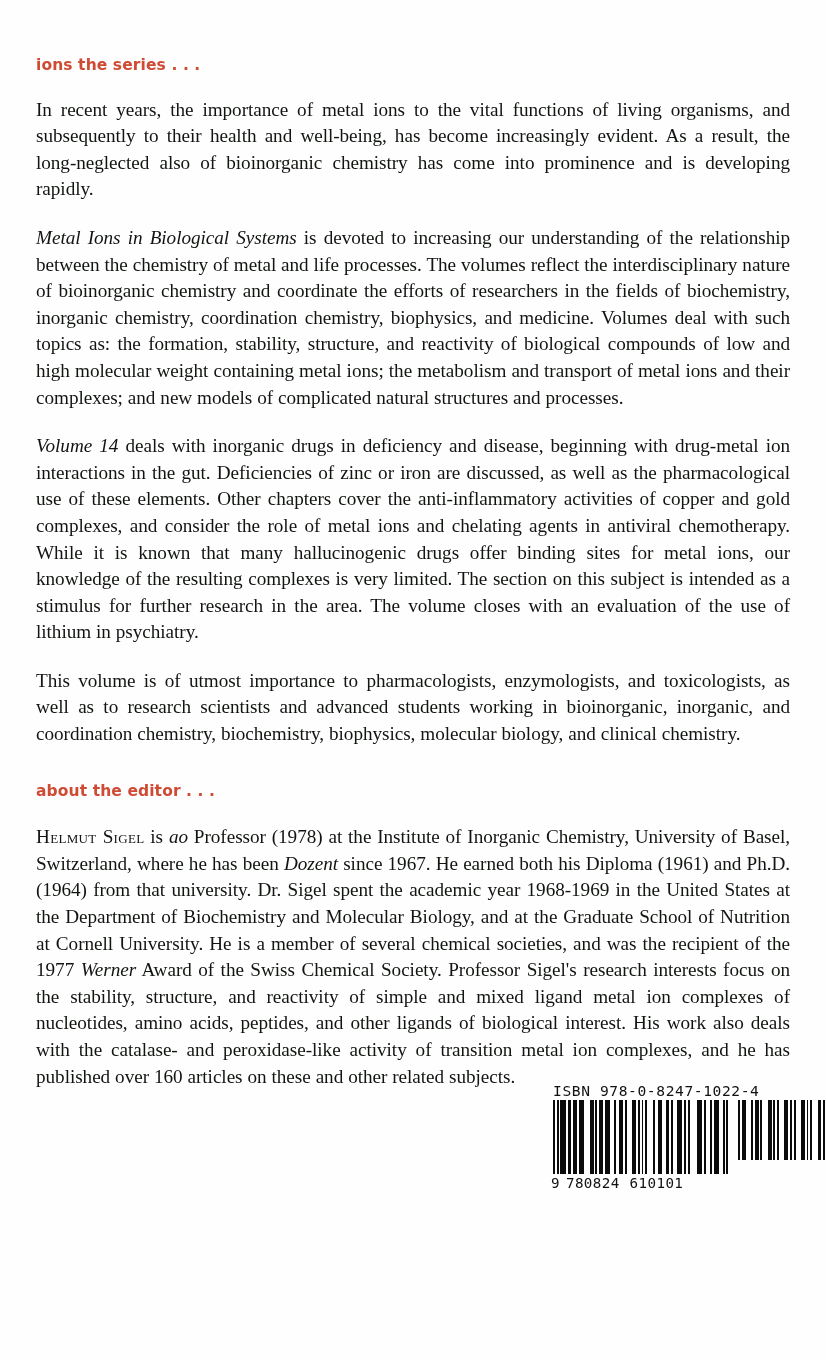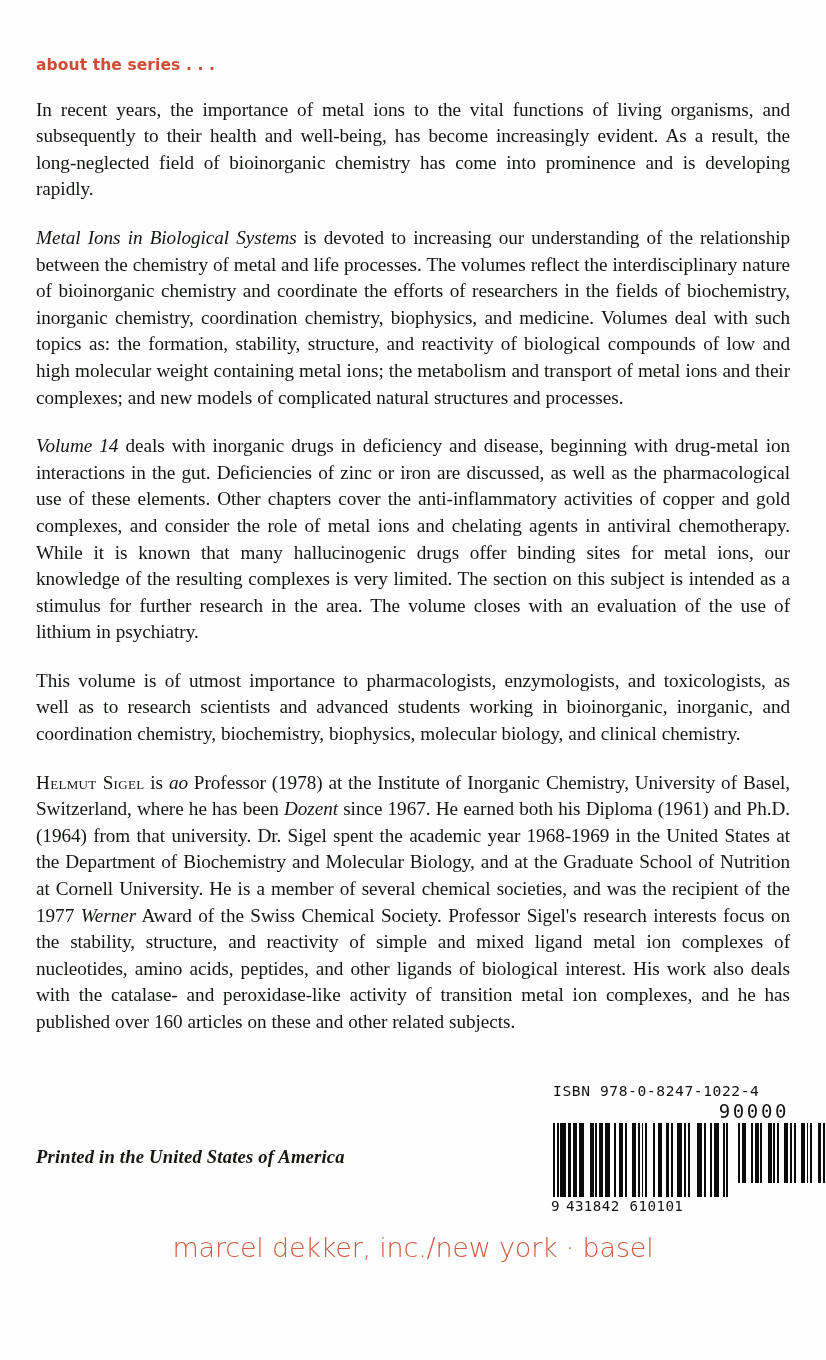--- a/index.html
+++ b/index.html
@@ -128,48 +128,47 @@
     color: #cf5a40;
   }
 </style>
 </head>
 <body>
 
 <div id="page">
 
   <div class="content">
 
-    <div class="section-head">about the series . . .</div>
-
-    <p class="body">
-      <span>In recent years, the importance of metal ions to the vital functions of living organisms, and subsequently to their health and well-being, has become increasingly evident. As a result, the long-neglected field of bioinorganic chemistry has come into prominence and is developing rapidly.</span>
+    <div class="section-head">ions the series . . .</div>
+
+    <p class="body">
+      <span>In recent years, the importance of metal ions to the vital functions of living organisms, and subsequently to their health and well-being, has become increasingly evident. As a result, the long-neglected also of bioinorganic chemistry has come into prominence and is developing rapidly.</span>
     </p>
 
     <p class="body">
       <span class="ital">Metal Ions in Biological Systems</span><span> is devoted to increasing our understanding of the relationship between the chemistry of metal and life processes. The volumes reflect the interdisciplinary nature of bioinorganic chemistry and coordinate the efforts of researchers in the fields of biochemistry, inorganic chemistry, coordination chemistry, biophysics, and medicine. Volumes deal with such topics as: the formation, stability, structure, and reactivity of biological compounds of low and high molecular weight containing metal ions; the metabolism and transport of metal ions and their complexes; and new models of complicated natural structures and processes.</span>
     </p>
 
     <p class="body">
       <span class="ital">Volume 14</span><span> deals with inorganic drugs in deficiency and disease, beginning with drug-metal ion interactions in the gut. Deficiencies of zinc or iron are discussed, as well as the pharmacological use of these elements. Other chapters cover the anti-inflammatory activities of copper and gold complexes, and consider the role of metal ions and chelating agents in antiviral chemotherapy. While it is known that many hallucinogenic drugs offer binding sites for metal ions, our knowledge of the resulting complexes is very limited. The section on this subject is intended as a stimulus for further research in the area. The volume closes with an evaluation of the use of lithium in psychiatry.</span>
     </p>
 
     <p class="body">
       <span>This volume is of utmost importance to pharmacologists, enzymologists, and toxicologists, as well as to research scientists and advanced students working in bioinorganic, inorganic, and coordination chemistry, biochemistry, biophysics, molecular biology, and clinical chemistry.</span>
     </p>
 
+    <div class="section-head editor-head">about the editor . . .</div>
 
     <p class="body"><span class="smallcaps">Helmut Sigel</span><span> is </span><span class="ital">ao</span><span> Professor (1978) at the Institute of Inorganic Chemistry, University of Basel, Switzerland, where he has been </span><span class="ital">Dozent</span><span> since 1967. He earned both his Diploma (1961) and Ph.D. (1964) from that university. Dr. Sigel spent the academic year 1968-1969 in the United States at the Department of Biochemistry and Molecular Biology, and at the Graduate School of Nutrition at Cornell University. He is a member of several chemical societies, and was the recipient of the 1977 </span><span class="ital">Werner</span><span> Award of the Swiss Chemical Society. Professor Sigel's research interests focus on the stability, structure, and reactivity of simple and mixed ligand metal ion complexes of nucleotides, amino acids, peptides, and other ligands of biological interest. His work also deals with the catalase- and peroxidase-like activity of transition metal ion complexes, and he has published over 160 articles on these and other related subjects.</span></p>
 
   </div>
 
-  <div class="printed-line">Printed in the United States of America</div>
 
   <div class="barcode-block">
     <div class="isbn-text">ISBN 978-0-8247-1022-4</div>
-    <div class="addon-text">90000</div>
     <div class="bars-row">
       <div class="bars bars-main" id="bars-main">
           <span style="width: 1.85px; height: 74px; background: rgb(11, 11, 11);"></span>
           <span style="width: 1.85px; height: 74px; background: transparent;"></span>
           <span style="width: 1.85px; height: 74px; background: rgb(11, 11, 11);"></span>
           <span style="width: 1.85px; height: 74px; background: transparent;"></span>
           <span style="width: 5.55px; height: 74px; background: rgb(11, 11, 11);"></span>
           <span style="width: 1.85px; height: 74px; background: transparent;"></span>
           <span style="width: 3.7px; height: 74px; background: rgb(11, 11, 11);"></span>
           <span style="width: 1.85px; height: 74px; background: transparent;"></span>
@@ -253,19 +252,18 @@
           <span style="width: 1.85px; height: 60px; background: rgb(11, 11, 11);"></span>
           <span style="width: 1.85px; height: 60px; background: transparent;"></span>
           <span style="width: 1.85px; height: 60px; background: rgb(11, 11, 11);"></span>
           <span style="width: 5.55px; height: 60px; background: transparent;"></span>
           <span style="width: 3.7px; height: 60px; background: rgb(11, 11, 11);"></span>
           <span style="width: 1.85px; height: 60px; background: transparent;"></span>
           <span style="width: 1.85px; height: 60px; background: rgb(11, 11, 11);"></span>
         </div>
     </div>
     <div class="ean-digits">
-      <span class="lead">9</span><span class="grp">431842</span><span>610101</span>
+      <span class="lead">9</span><span class="grp">780824</span><span>610101</span>
     </div>
   </div>
 
-  <div class="publisher">marcel dekker, inc./new york · basel</div>
 
 </div>
 
 </body></html>

